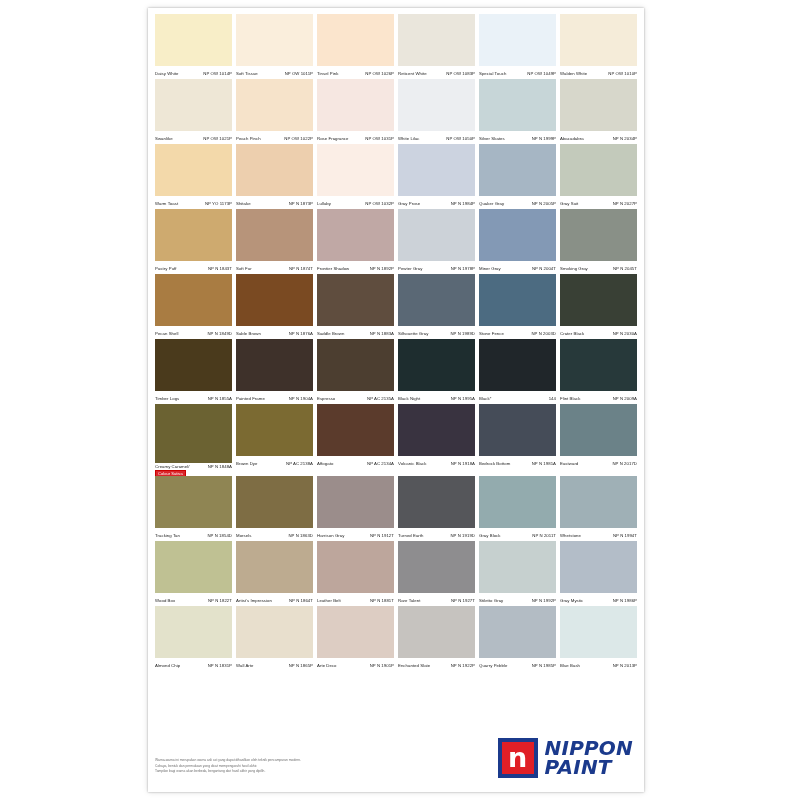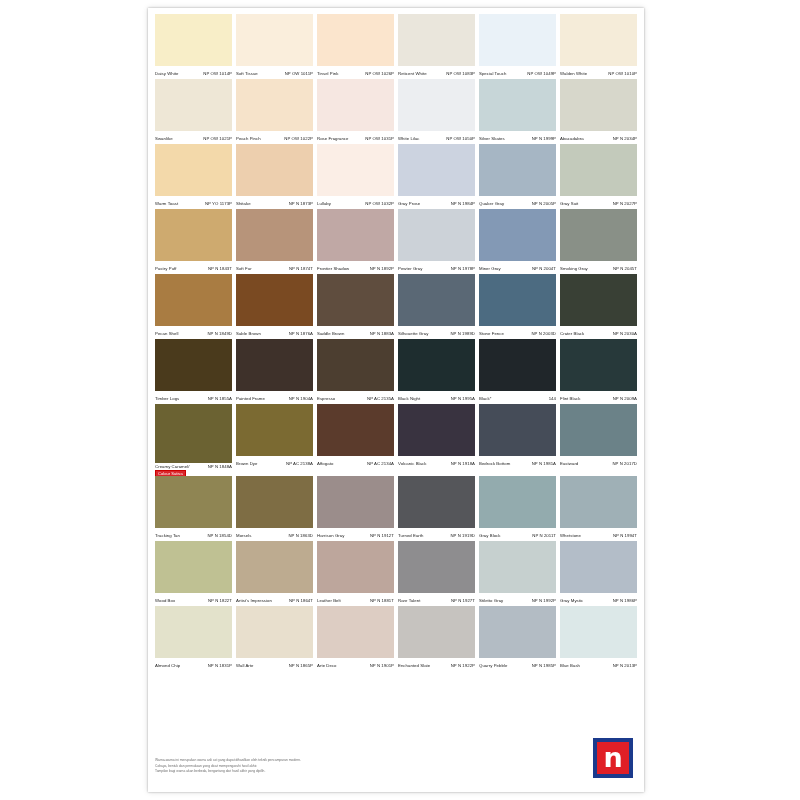--- a/index.html
+++ b/index.html
@@ -614,17 +614,21 @@
           <p>Warna-warna ini merupakan warna asli cat yang dapat dihasilkan oleh teknik pencampuran modern.</p>
           <p>Cahaya, bentuk dan permukaan yang dicat mempengaruhi hasil akhir.</p>
           <p>Tampilan bagi warna akan berbeda, bergantung dari hasil akhir yang dipilih.</p>
         </div>
 
       <div id="logo">
         <div id="logo-mark">
           <div class="inner-red"></div>
           <div class="n-glyph">n</div>
         </div>
+        <div id="logo-text">
+          <span>NIPPON</span>
+          <span>PAINT</span>
+        </div>
       </div>
     </div>
 
   </div>
 </div>
 
 </body></html>

